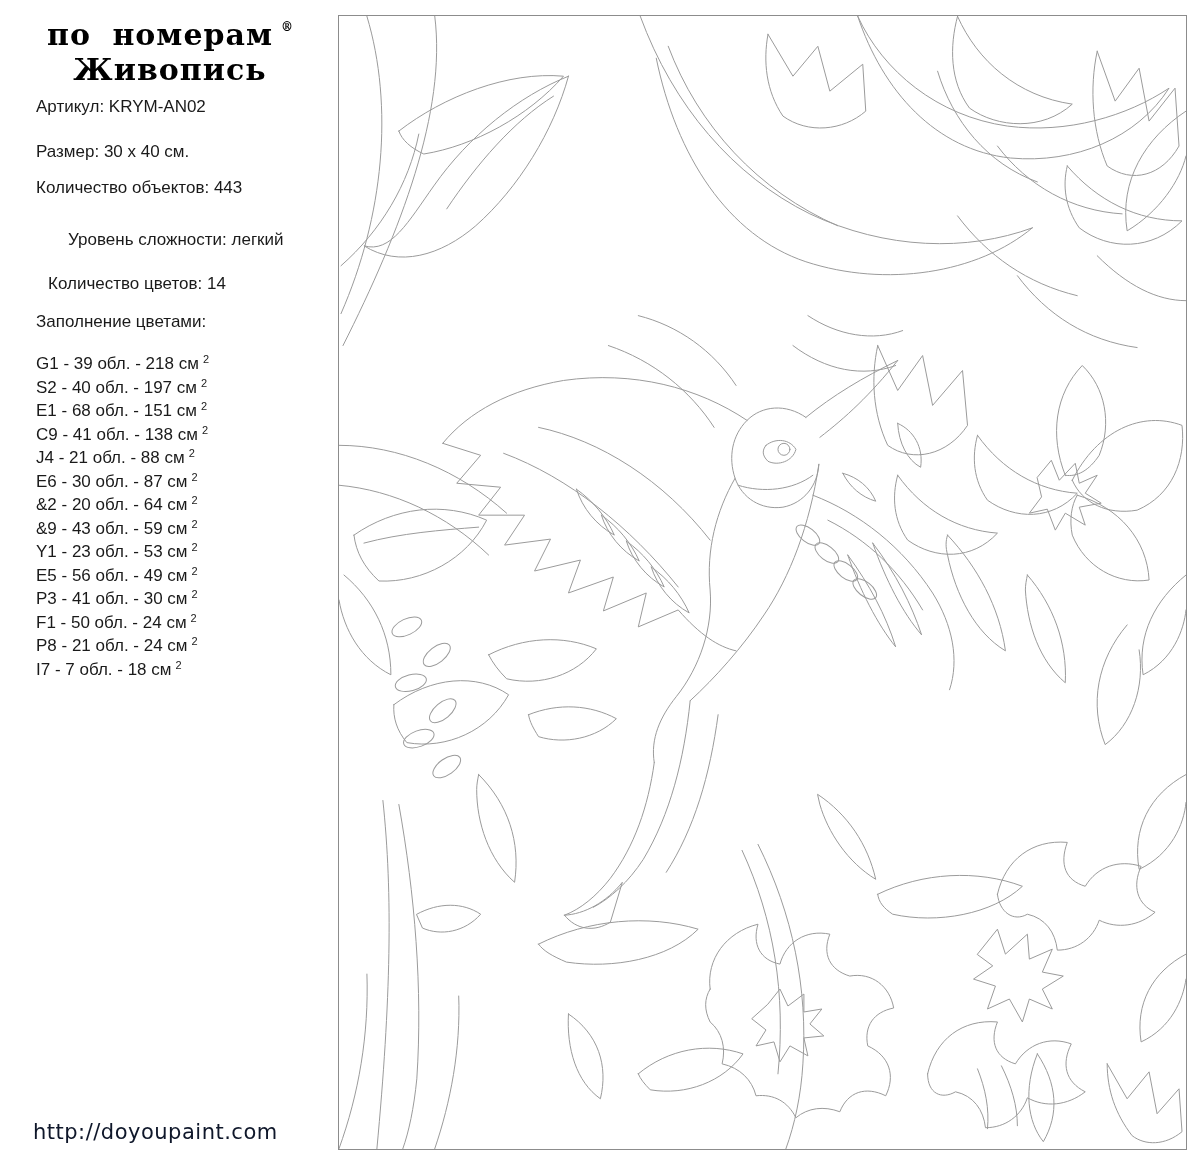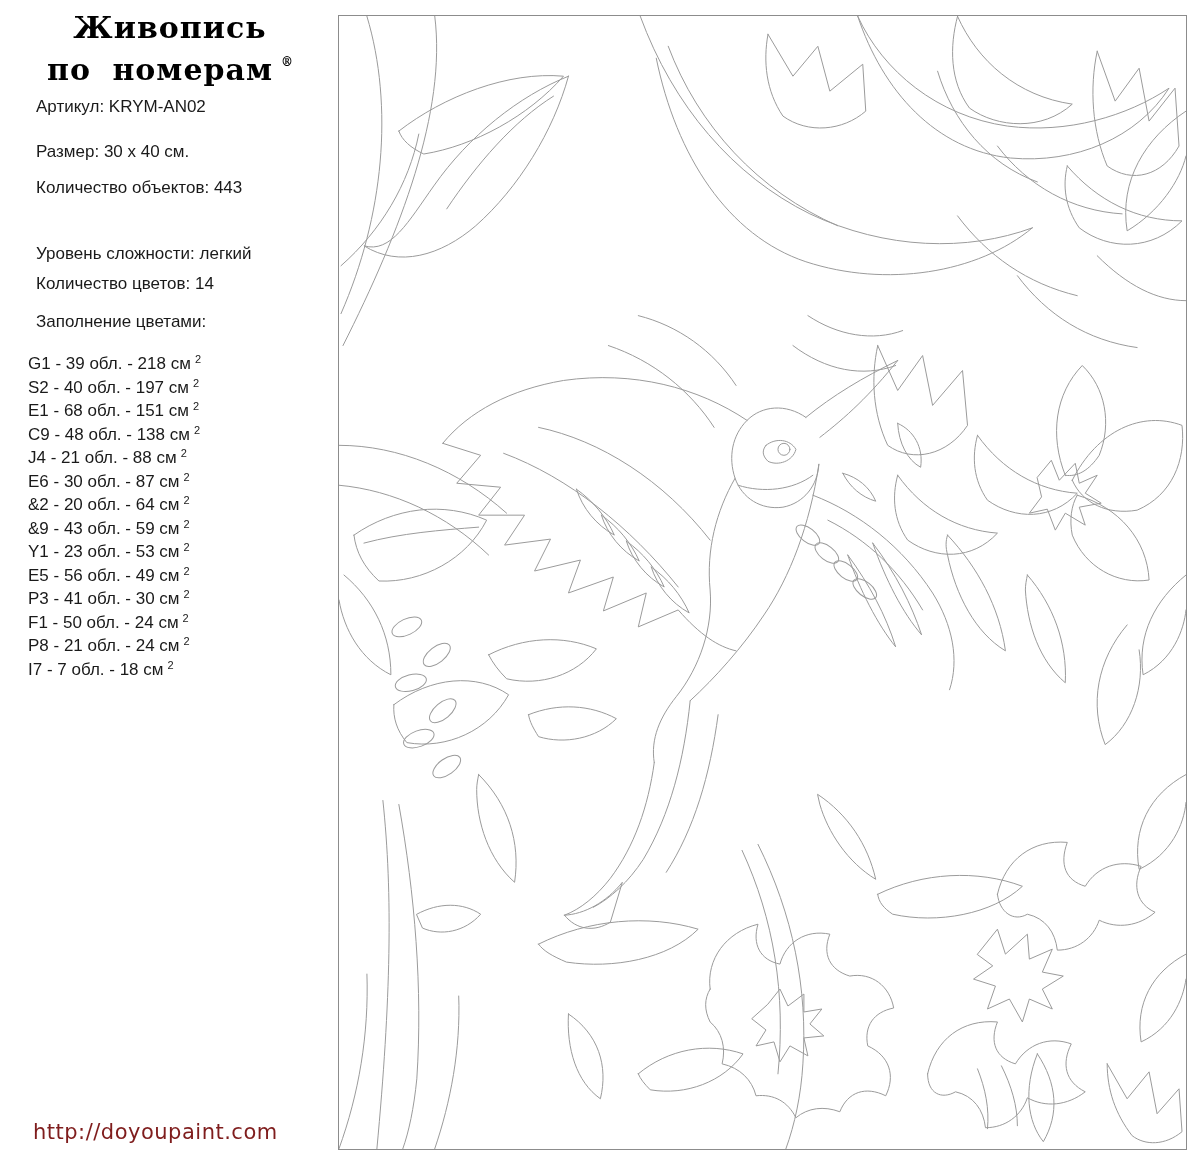--- a/index.html
+++ b/index.html
@@ -25,34 +25,34 @@
   .logo .reg { font-size: 12px; vertical-align: 14px; margin-left: 8px; letter-spacing: 0; }
   .spec {
     position: absolute; left: 36px;
     font-size: 17px; line-height: 20px; color: #1a1a1a;
     white-space: nowrap;
     text-align: center;
   }
   #spec-article    { top: 97px; }
   #spec-size       { top: 142px; }
   #spec-objects    { top: 178px; }
-  #spec-difficulty { top: 244px; }
-  #spec-colors     { top: 274px; }
+  #spec-difficulty { top: 230px; margin-left: 32px; }
+  #spec-colors     { top: 274px; margin-left: 12px; }
   #spec-fill       { top: 312px; }
   .fill-list {
-    position: absolute; left: 28px; top: 353px;
+    position: absolute; left: 36px; top: 353px;
     font-size: 17px; line-height: 21.5px; color: #1a1a1a;
   }
   .fill-row { white-space: nowrap; }
   .sup { font-size: 11px; position: relative; top: -6px; margin-left: 4px; }
   .url {
     position: absolute; left: 33px; top: 1120px;
     font-size: 21px; letter-spacing: 0.5px;
     font-family: "DejaVu Sans", sans-serif;
-    color: #7f1d1d;
+    color: #0f172a;
     cursor: pointer;
   }
   .canvas-frame {
     position: absolute; left: 338px; top: 15px;
     width: 849px; height: 1135px;
     border: 1px solid var(--border-color, #8c8c8c);
     box-sizing: border-box;
     background: #fff;
   }
   .canvas-frame svg { display: block; width: 100%; height: 100%; }
@@ -62,41 +62,41 @@
     stroke-width: 1;
     stroke-linecap: round;
     stroke-linejoin: round;
   }
 </style>
 </head>
 <body>
 
 <aside class="info-panel">
   <div class="logo">
-    <div>Живопись</div>
     <div>
       <span class="logo-line2">по номерам</span><span class="reg">®</span>
     </div>
+    <div>Живопись</div>
   </div>
 
   <div class="spec" id="spec-article">Артикул: KRYM-AN02</div>
   <div class="spec" id="spec-size">Размер: 30 x 40 см.</div>
   <div class="spec" id="spec-objects">Количество объектов: 443</div>
   <div class="spec" id="spec-difficulty">Уровень сложности: легкий</div>
   <div class="spec" id="spec-colors">Количество цветов: 14</div>
   <div class="spec" id="spec-fill">Заполнение цветами:</div>
 
   <div class="fill-list" id="fill-list">
     <div class="fill-row"><span>G1 - 39 обл. - 218 см</span><span class="sup">2</span></div>
 
     <div class="fill-row"><span>S2 - 40 обл. - 197 см</span><span class="sup">2</span></div>
 
     <div class="fill-row"><span>E1 - 68 обл. - 151 см</span><span class="sup">2</span></div>
 
-    <div class="fill-row"><span>C9 - 48 обл. - 138 см</span><span class="sup">2</span></div>
+    <div class="fill-row"><span>C9 - 41 обл. - 138 см</span><span class="sup">2</span></div>
 
     <div class="fill-row"><span>J4 - 21 обл. - 88 см</span><span class="sup">2</span></div>
 
     <div class="fill-row"><span>E6 - 30 обл. - 87 см</span><span class="sup">2</span></div>
 
     <div class="fill-row"><span>&amp;2 - 20 обл. - 64 см</span><span class="sup">2</span></div>
 
     <div class="fill-row"><span>&amp;9 - 43 обл. - 59 см</span><span class="sup">2</span></div>
 
     <div class="fill-row"><span>Y1 - 23 обл. - 53 см</span><span class="sup">2</span></div>

